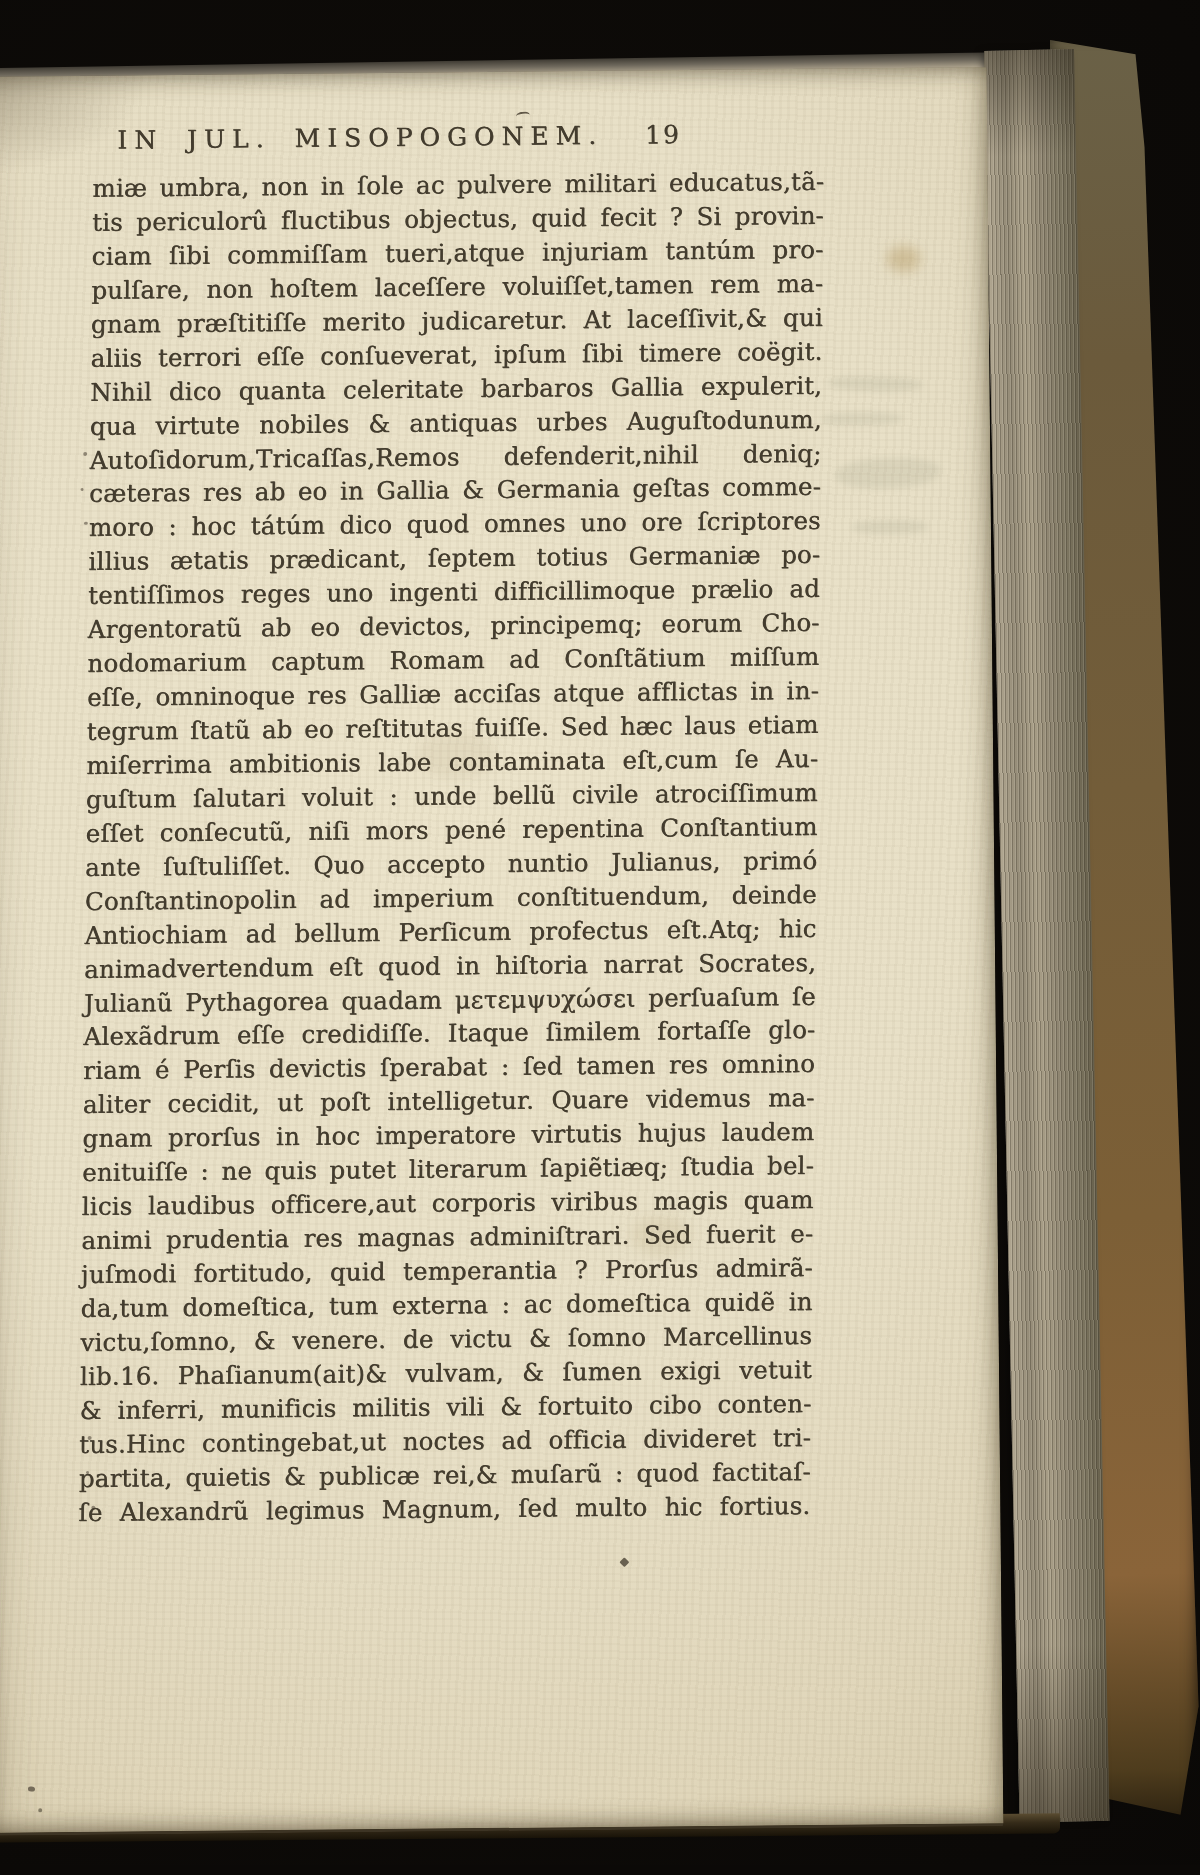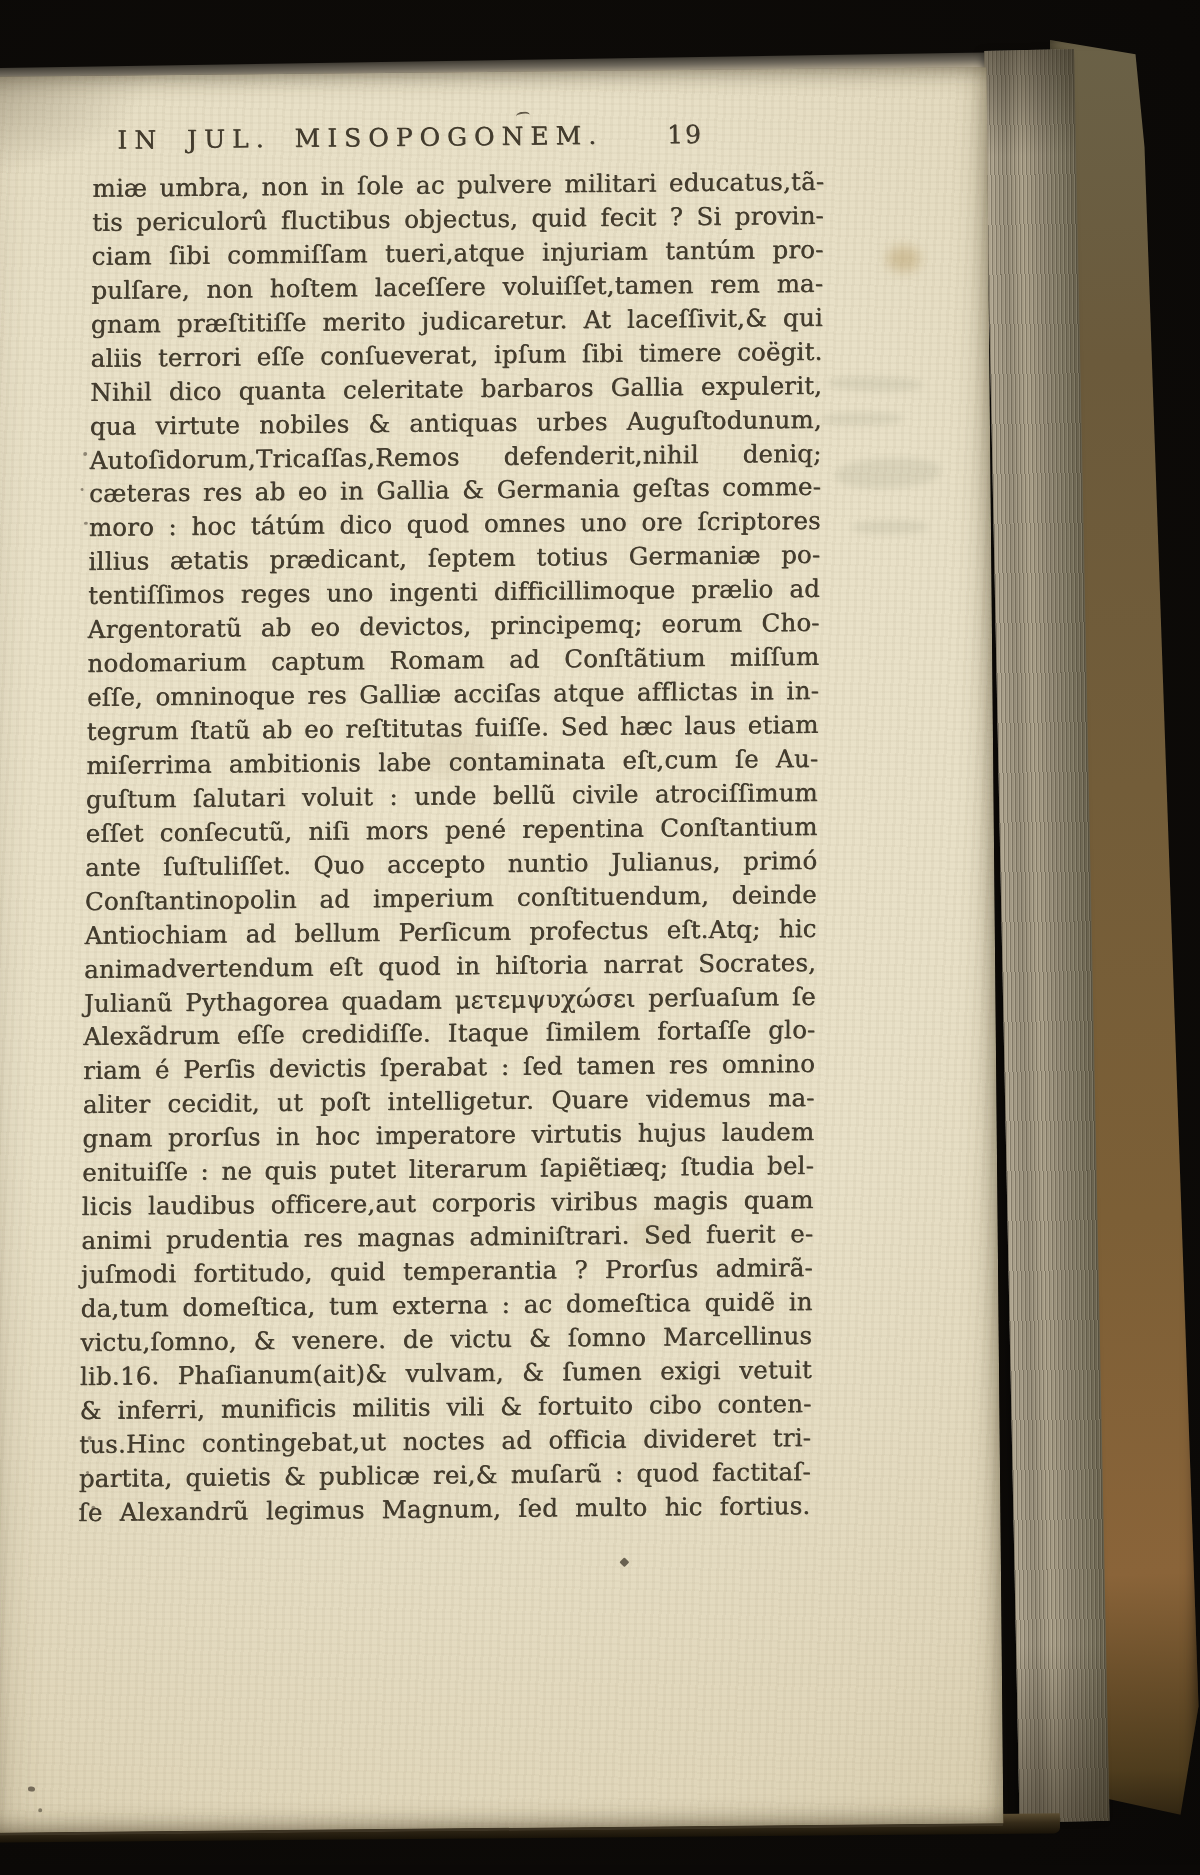--- a/index.html
+++ b/index.html
@@ -61,21 +61,21 @@
     position:absolute;left:0;top:0;width:240px;height:140px;
     background:radial-gradient(100% 100% at 0 0, rgba(105,95,75,.4), rgba(0,0,0,0) 70%);
   }
   .content{position:absolute;left:112px;top:50px;width:732px;color:#433c2e;}
   .header-row{
     display:flex;align-items:baseline;height:44px;
     font-size:25px;letter-spacing:7px;word-spacing:9px;
     text-shadow:0.5px 0.3px 0.5px rgba(62,54,40,.85);
   }
   .title{margin-left:25px;white-space:nowrap;}
-  .folio{margin-left:64px;letter-spacing:2px;}
+  .folio{margin-left:42px;letter-spacing:2px;}
   .title-tilde{
     position:absolute;left:536px;top:40px;width:14px;height:6px;
     border-top:2.5px solid rgba(62,54,40,.8);border-radius:60% 60% 0 0;transform:rotate(-6deg);
   }
   .textblock{
     margin-top:2px;transform:skewX(-1.15deg);transform-origin:top left;
   }
   .line{
     height:33.95px;line-height:33.95px;font-size:24.5px;
     letter-spacing:0.2px;word-spacing:1px;

